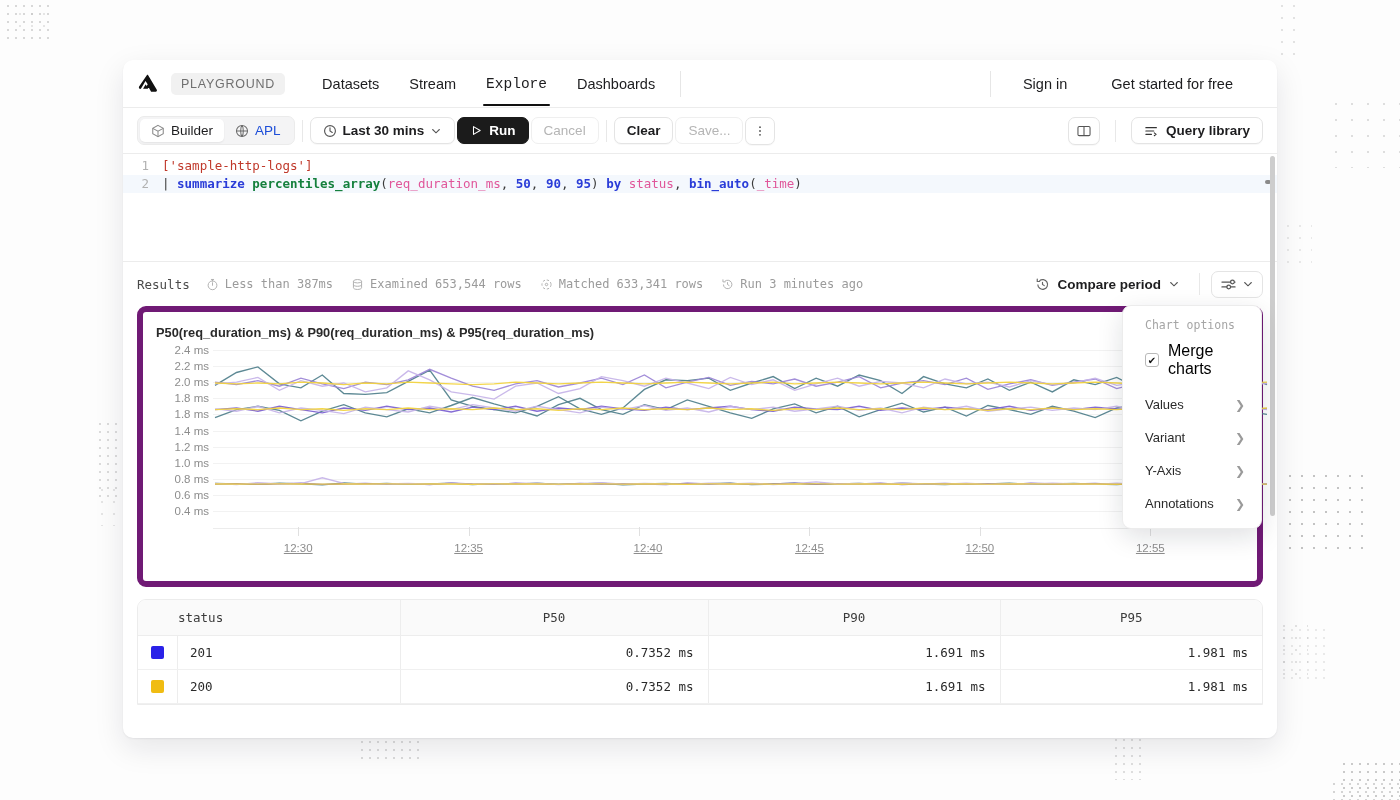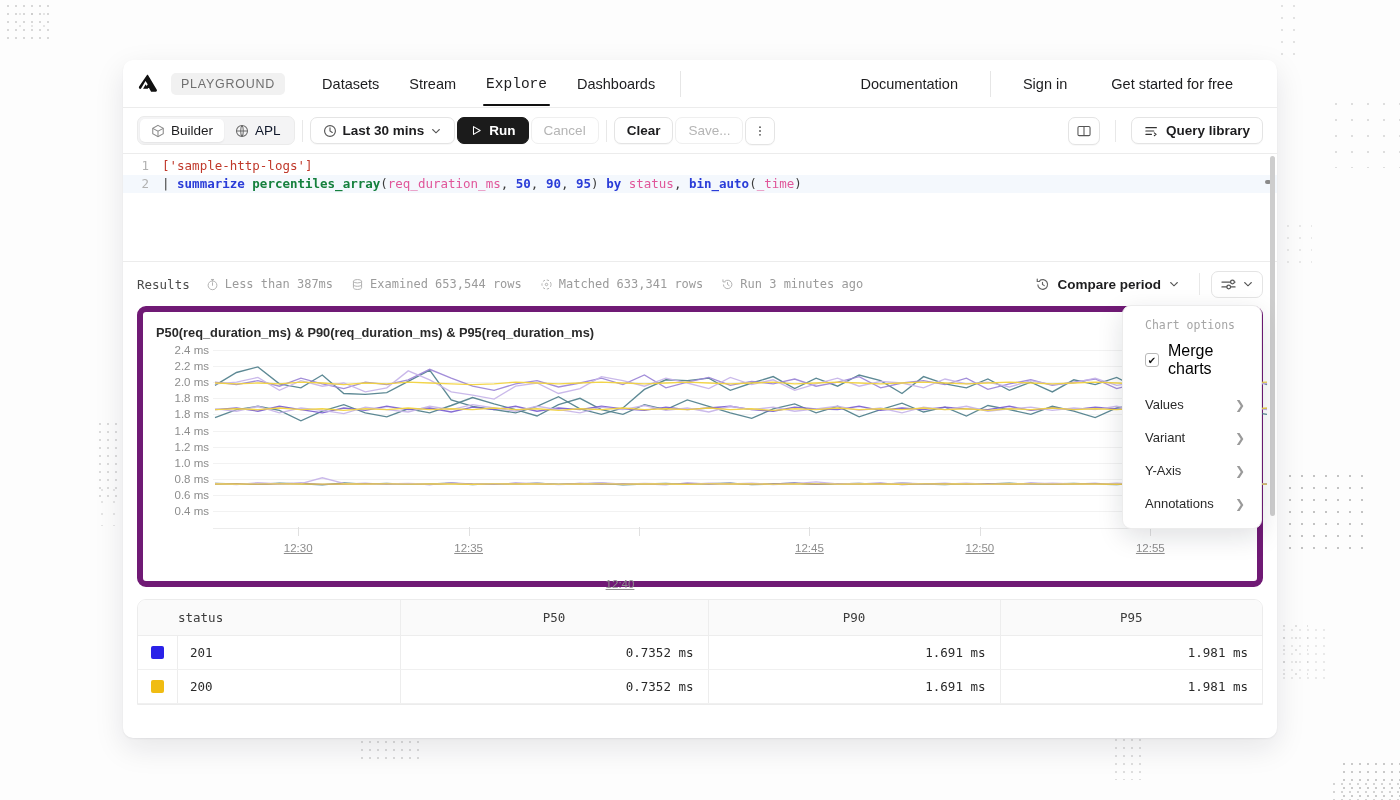--- a/index.html
+++ b/index.html
@@ -74,21 +74,21 @@
   .toolbar {
     height: 46px; display: flex; align-items: center; gap: 2px;
     padding: 0 14px; border-bottom: 1px solid #ececec;
   }
   .seg {
     display: flex; background: #f4f4f5; border-radius: 7px; padding: 2px;
     border: 1px solid #ebebeb;
   }
   .seg > div {
     display: flex; align-items: center; gap: 6px;
-    font-size: 13.5px; color: #0f172a; padding: 4px 11px; border-radius: 5px;
+    font-size: 13.5px; color: #1d4ed8; padding: 4px 11px; border-radius: 5px;
     cursor: pointer; white-space: nowrap;
   }
   .seg > div.on { background: #fff; color: #1d1d1f; box-shadow: 0 1px 2px rgba(0,0,0,.07); }
   .divider { width: 1px; height: 22px; background: #e8e8e8; margin: 0 5px; }
   .btn {
     display: flex; align-items: center; gap: 6px;
     font-size: 13.5px; font-weight: 700; color: #1d1d1f;
     background: #fff; border: 1px solid #e4e4e4; border-radius: 7px;
     padding: 5px 12px; cursor: pointer; white-space: nowrap;
     box-shadow: 0 1px 1px rgba(0,0,0,.03);
@@ -240,21 +240,20 @@
       <path d="M12 2.2 21.6 18.4c.5.9-.1 2-1.1 2h-5.1l-2.3-4H9.4l2.3-4h-.1L9.3 8.6 4.6 16.7c-.5.9-1.8.9-2.3 0-.4-.6-.4-1.3 0-1.9L10.9 2.2c.3-.5.9-.5 1.1 0z" fill="#111"></path>
       <path d="M9.35 12.45 6.6 17.2h5.6l-2.3-4h.05z" fill="#111"></path>
     </svg>
     <div class="badge">PLAYGROUND</div>
     <div class="navitem">Datasets</div>
     <div class="navitem">Stream</div>
     <div class="navitem active">Explore</div>
     <div class="navitem">Dashboards</div>
     <div class="nav-sep"></div>
     <div class="nav-right">
-      <div class="navitem">Documentation</div>
       <div class="nav-sep"></div>
       <div class="navitem">Sign in</div>
       <div class="navitem">Get started for free</div>
     </div>
   </div>
 
   <div class="toolbar">
     <div class="seg">
       <div class="on">
         <svg width="14" height="14" viewBox="0 0 16 16">
@@ -419,21 +418,21 @@
           <div class="ytick" style="top: 134.8px;">0.8 ms</div>
           <div class="ytick" style="top: 150.9px;">0.6 ms</div>
           <div class="ytick" style="top: 167px;">0.4 ms</div>
         </div>
       <div class="axis-base"></div>
       <div id="xlabels">
           <div class="xtick" style="left: 155.209px;">12:30</div>
           <div class="xmark" style="left: 155.209px;"></div>
           <div class="xtick" style="left: 325.627px;">12:35</div>
           <div class="xmark" style="left: 325.627px;"></div>
-          <div class="xtick" style="left: 477px; margin-top: 36px;">12:40</div>
+          <div class="xtick" style="left: 505px;">12:40</div>
           <div class="xmark" style="left: 496.045px;"></div>
           <div class="xtick" style="left: 666.463px;">12:45</div>
           <div class="xmark" style="left: 666.463px;"></div>
           <div class="xtick" style="left: 836.881px;">12:50</div>
           <div class="xmark" style="left: 836.881px;"></div>
           <div class="xtick" style="left: 1007.3px;">12:55</div>
           <div class="xmark" style="left: 1007.3px;"></div>
         </div>
       <svg class="lines" id="lines-svg" width="1060" height="185">
           <polyline points="2.0,41.4 23.5,28.5 44.9,22.9 66.4,39.8 87.9,43.8 109.3,31.0 130.8,49.5 152.3,50.3 173.8,48.7 195.2,37.4 216.7,26.1 238.2,55.9 259.6,62.3 281.1,65.6 302.6,68.8 324.0,62.3 345.5,52.7 367.0,64.8 388.4,70.4 409.9,64.0 431.4,45.4 452.9,35.8 474.3,36.6 495.8,34.2 517.3,46.3 538.7,39.0 560.2,32.6 581.7,44.6 603.1,34.2 624.6,42.2 646.1,31.0 667.6,36.6 689.0,49.5 710.5,32.6 732.0,39.8 753.4,43.8 774.9,35.0 796.4,46.3 817.8,38.2 839.3,47.9 860.8,35.8 882.2,40.6 903.7,33.4 925.2,44.6 946.7,39.0 968.1,35.0 989.6,49.5 1011.1,42.2 1032.5,31.8 1054.0,40.6" fill="none" stroke="#4f7f8b" stroke-width="1.35" stroke-opacity="0.92"></polyline>

